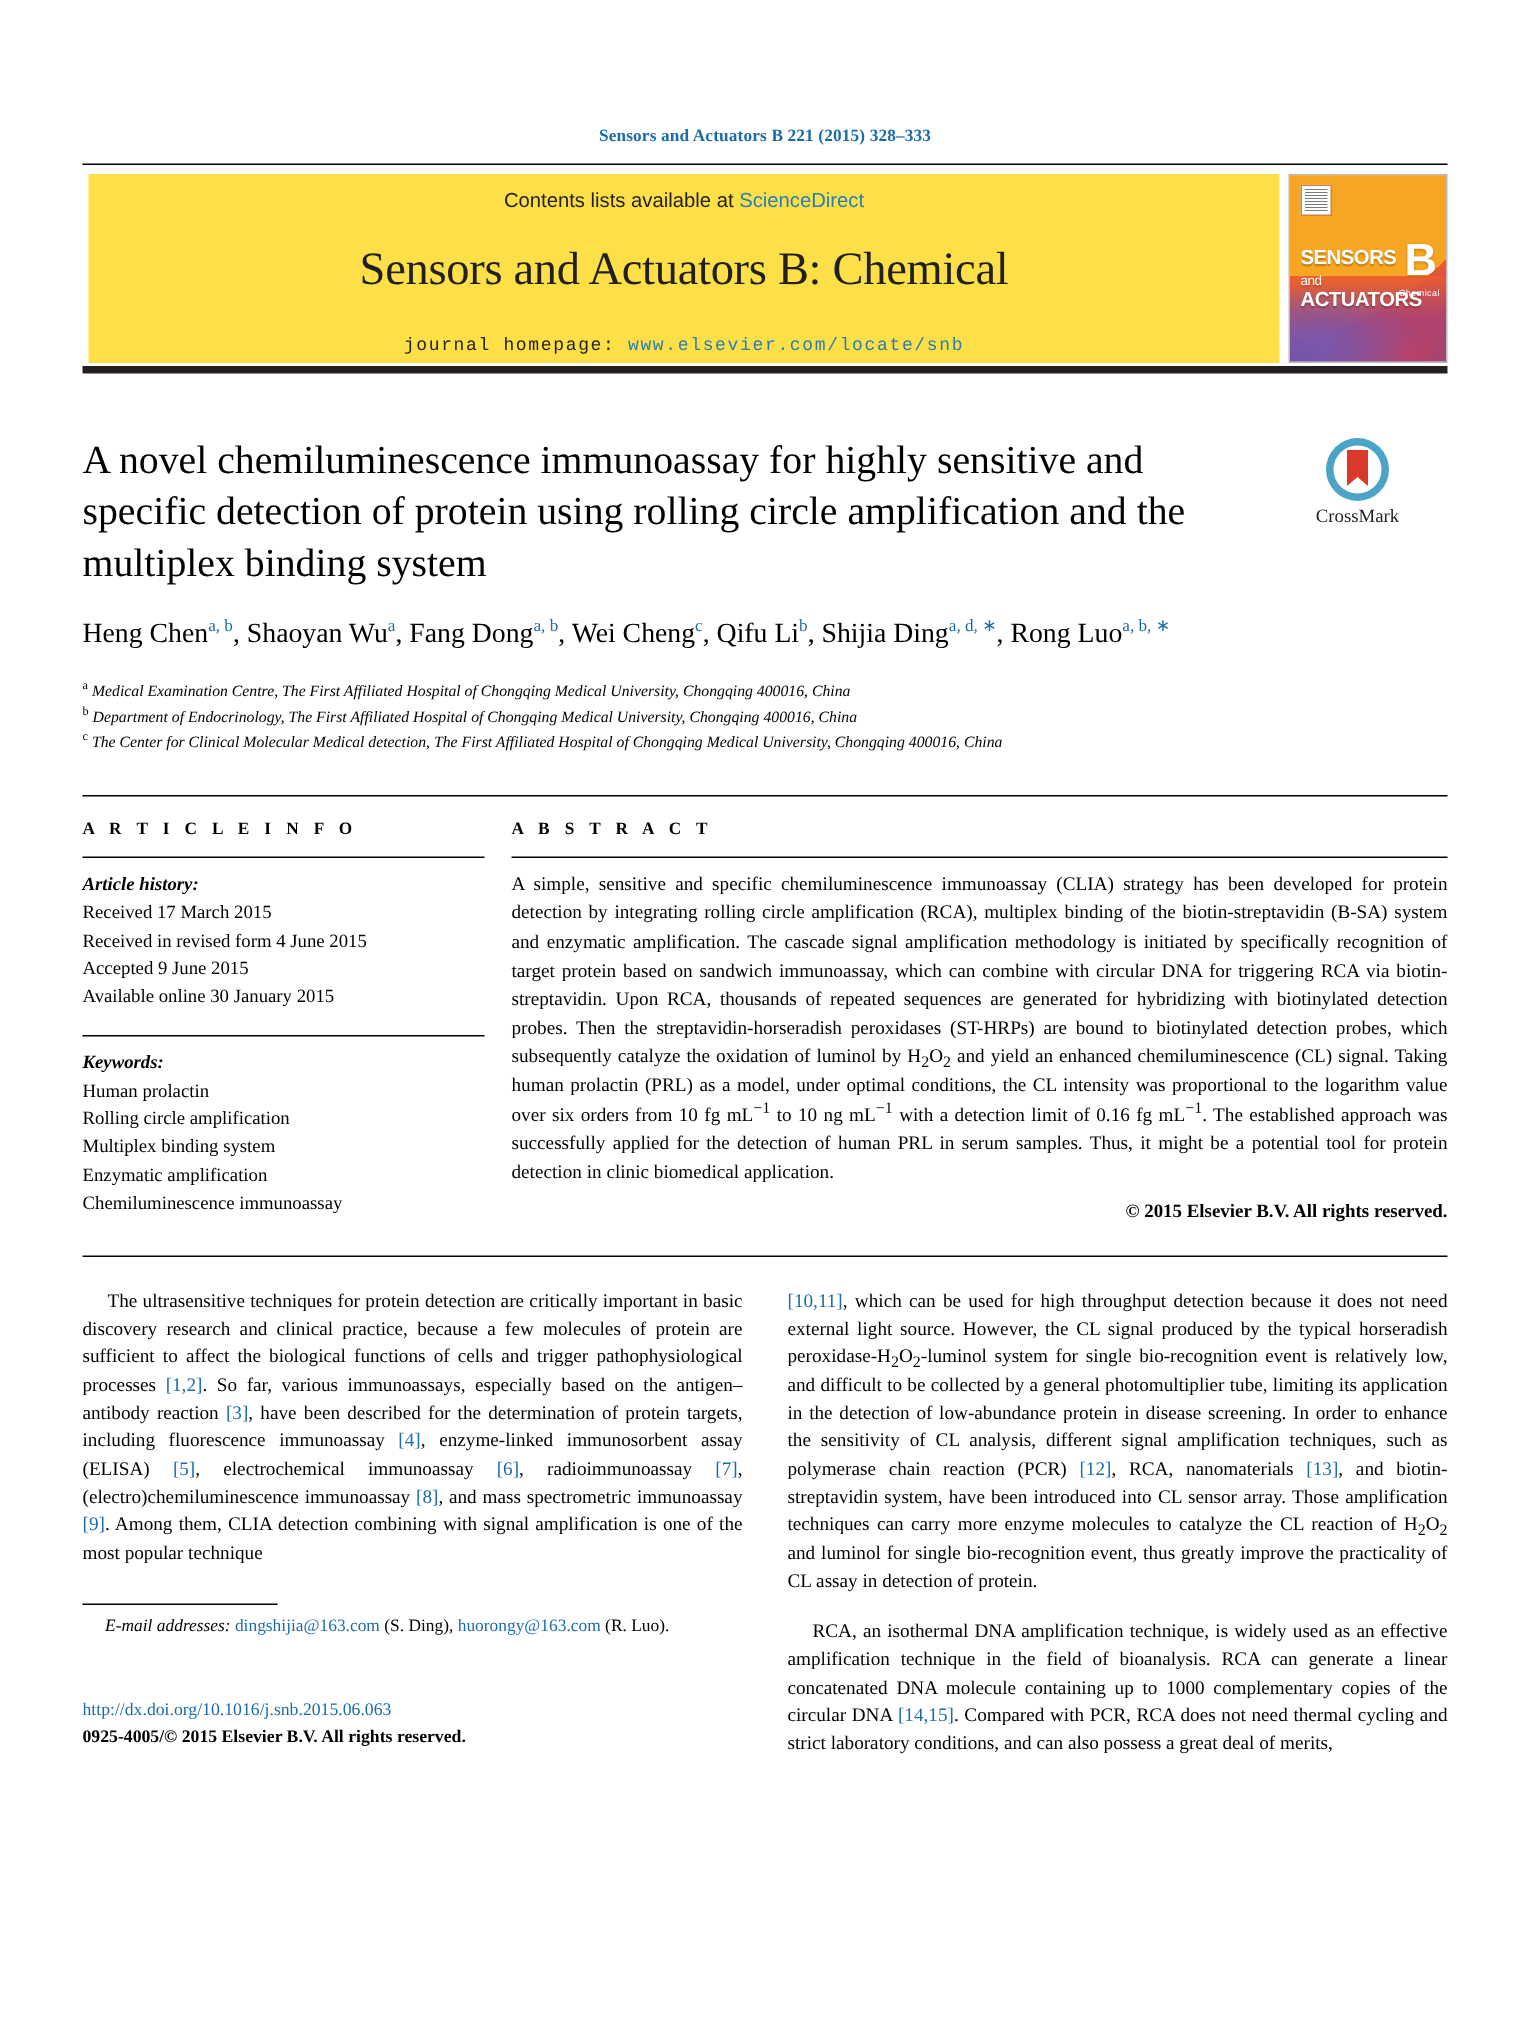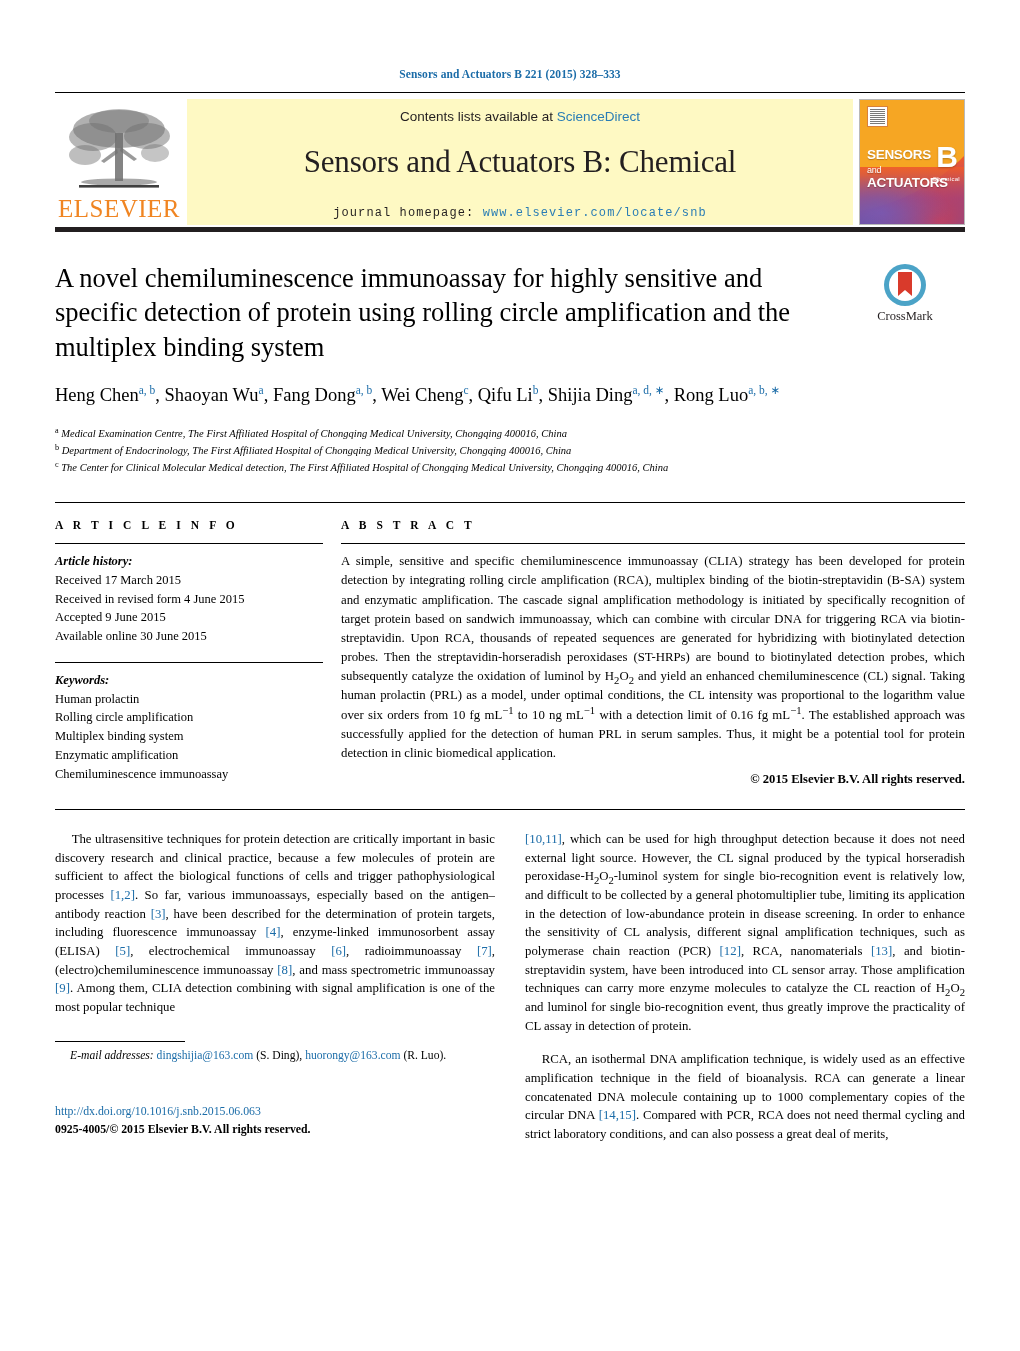--- a/index.html
+++ b/index.html
@@ -13,21 +13,21 @@
     font-family: "Liberation Serif", serif;
     color: #000000;
     position: relative;
     overflow: hidden;
   }
   .page {
     position: relative;
     width: 1020px;
     height: 1351px;
     box-sizing: border-box;
-    padding: 0 55px;
+    padding: 17px 55px;
   }
 
   
   .running-head {
     text-align: center;
     font-family: "Liberation Serif", serif;
     font-weight: bold;
     font-size: 11.5px;
     color: #1b6ca8;
     padding-top: 68px;
@@ -59,21 +59,21 @@
   .elsevier-word {
     font-family: "Liberation Serif", serif;
     font-size: 25px;
     letter-spacing: 0.5px;
     color: #f08522;
     line-height: 1;
     margin-top: 1px;
   }
   .journal-band {
     flex: 1 1 auto;
-    background: #fef9c3;
+    background: #fde047;
     display: flex;
     flex-direction: column;
     align-items: center;
     justify-content: flex-start;
     padding: 10px 0 0 0;
     margin: 0 6px 0 4px;
   }
   .contents-line {
     font-family: "Liberation Sans", sans-serif;
     font-size: 13.5px;
@@ -155,21 +155,21 @@
     font-size: 6px; color: #ffffff; letter-spacing: 0.3px;
   }
   .rule-thick {
     border-top: 5px solid #231f20;
     margin-top: 2px;
   }
 
   
   .title-block {
     display: flex;
-    margin-top: 29px;
+    margin-top: 40px;
   }
   .title-main { flex: 1 1 auto; }
   h1.paper-title {
     font-family: "Liberation Serif", serif;
     font-weight: normal;
     font-size: 26.5px;
     line-height: 1.30;
     margin: 0;
     color: #000;
     max-width: 760px;
@@ -315,38 +315,20 @@
 </head>
 <body>
 
 <div class="page">
 
   <div class="running-head">Sensors and Actuators B 221 (2015) 328–333</div>
   <div class="rule-top"></div>
 
   <div class="masthead">
 
-    <div class="elsevier-logo">
-      <svg class="tree-svg" width="112" height="92" viewBox="0 0 112 92">
-        <g fill="#6f6f6f">
-          <ellipse cx="56" cy="26" rx="46" ry="19" opacity="0.55"></ellipse>
-          <ellipse cx="30" cy="34" rx="24" ry="14" opacity="0.5"></ellipse>
-          <ellipse cx="84" cy="33" rx="23" ry="13" opacity="0.5"></ellipse>
-          <ellipse cx="56" cy="18" rx="30" ry="12" opacity="0.45"></ellipse>
-          <ellipse cx="22" cy="52" rx="16" ry="10" opacity="0.45"></ellipse>
-          <ellipse cx="92" cy="50" rx="14" ry="9" opacity="0.4"></ellipse>
-          <path d="M52 30 L52 78 L60 78 L60 30 Z" opacity="0.85"></path>
-          <path d="M54 46 L38 58 L41 60 L55 50 Z" opacity="0.7"></path>
-          <path d="M58 44 L74 56 L71 58 L57 48 Z" opacity="0.7"></path>
-          <ellipse cx="56" cy="79" rx="38" ry="3.4" opacity="0.6"></ellipse>
-        </g>
-        <rect x="16" y="82" width="80" height="2.6" fill="#3f3f3f"></rect>
-      </svg>
-      <div class="elsevier-word">ELSEVIER</div>
-    </div>
 
     <div class="journal-band">
       <div class="contents-line">
         <span>Contents lists available at </span><a class="sd" href="#" style="text-decoration:none">ScienceDirect</a>
       </div>
       <div class="journal-title">Sensors and Actuators B: Chemical</div>
       <div class="homepage-line">
         <span>journal homepage:</span>
         <a class="url" href="#" style="text-decoration:none">www.elsevier.com/locate/snb</a>
       </div>
@@ -392,21 +374,21 @@
   <div class="rule-mid"></div>
 
   <div class="info-abs">
     <div class="col-info">
       <div class="sec-head">A R T I C L E   I N F O</div>
       <div class="hr-thin"></div>
       <div class="info-label">Article history:</div>
       <div class="info-line">Received 17 March 2015</div>
       <div class="info-line">Received in revised form 4 June 2015</div>
       <div class="info-line">Accepted 9 June 2015</div>
-      <div class="info-line">Available online 30 June 2015</div>
+      <div class="info-line">Available online 30 January 2015</div>
       <div class="info-gap"></div>
       <div class="hr-thin"></div>
       <div class="info-label">Keywords:</div>
       <div class="info-line">Human prolactin</div>
       <div class="info-line">Rolling circle amplification</div>
       <div class="info-line">Multiplex binding system</div>
       <div class="info-line">Enzymatic amplification</div>
       <div class="info-line">Chemiluminescence immunoassay</div>
     </div>
 

